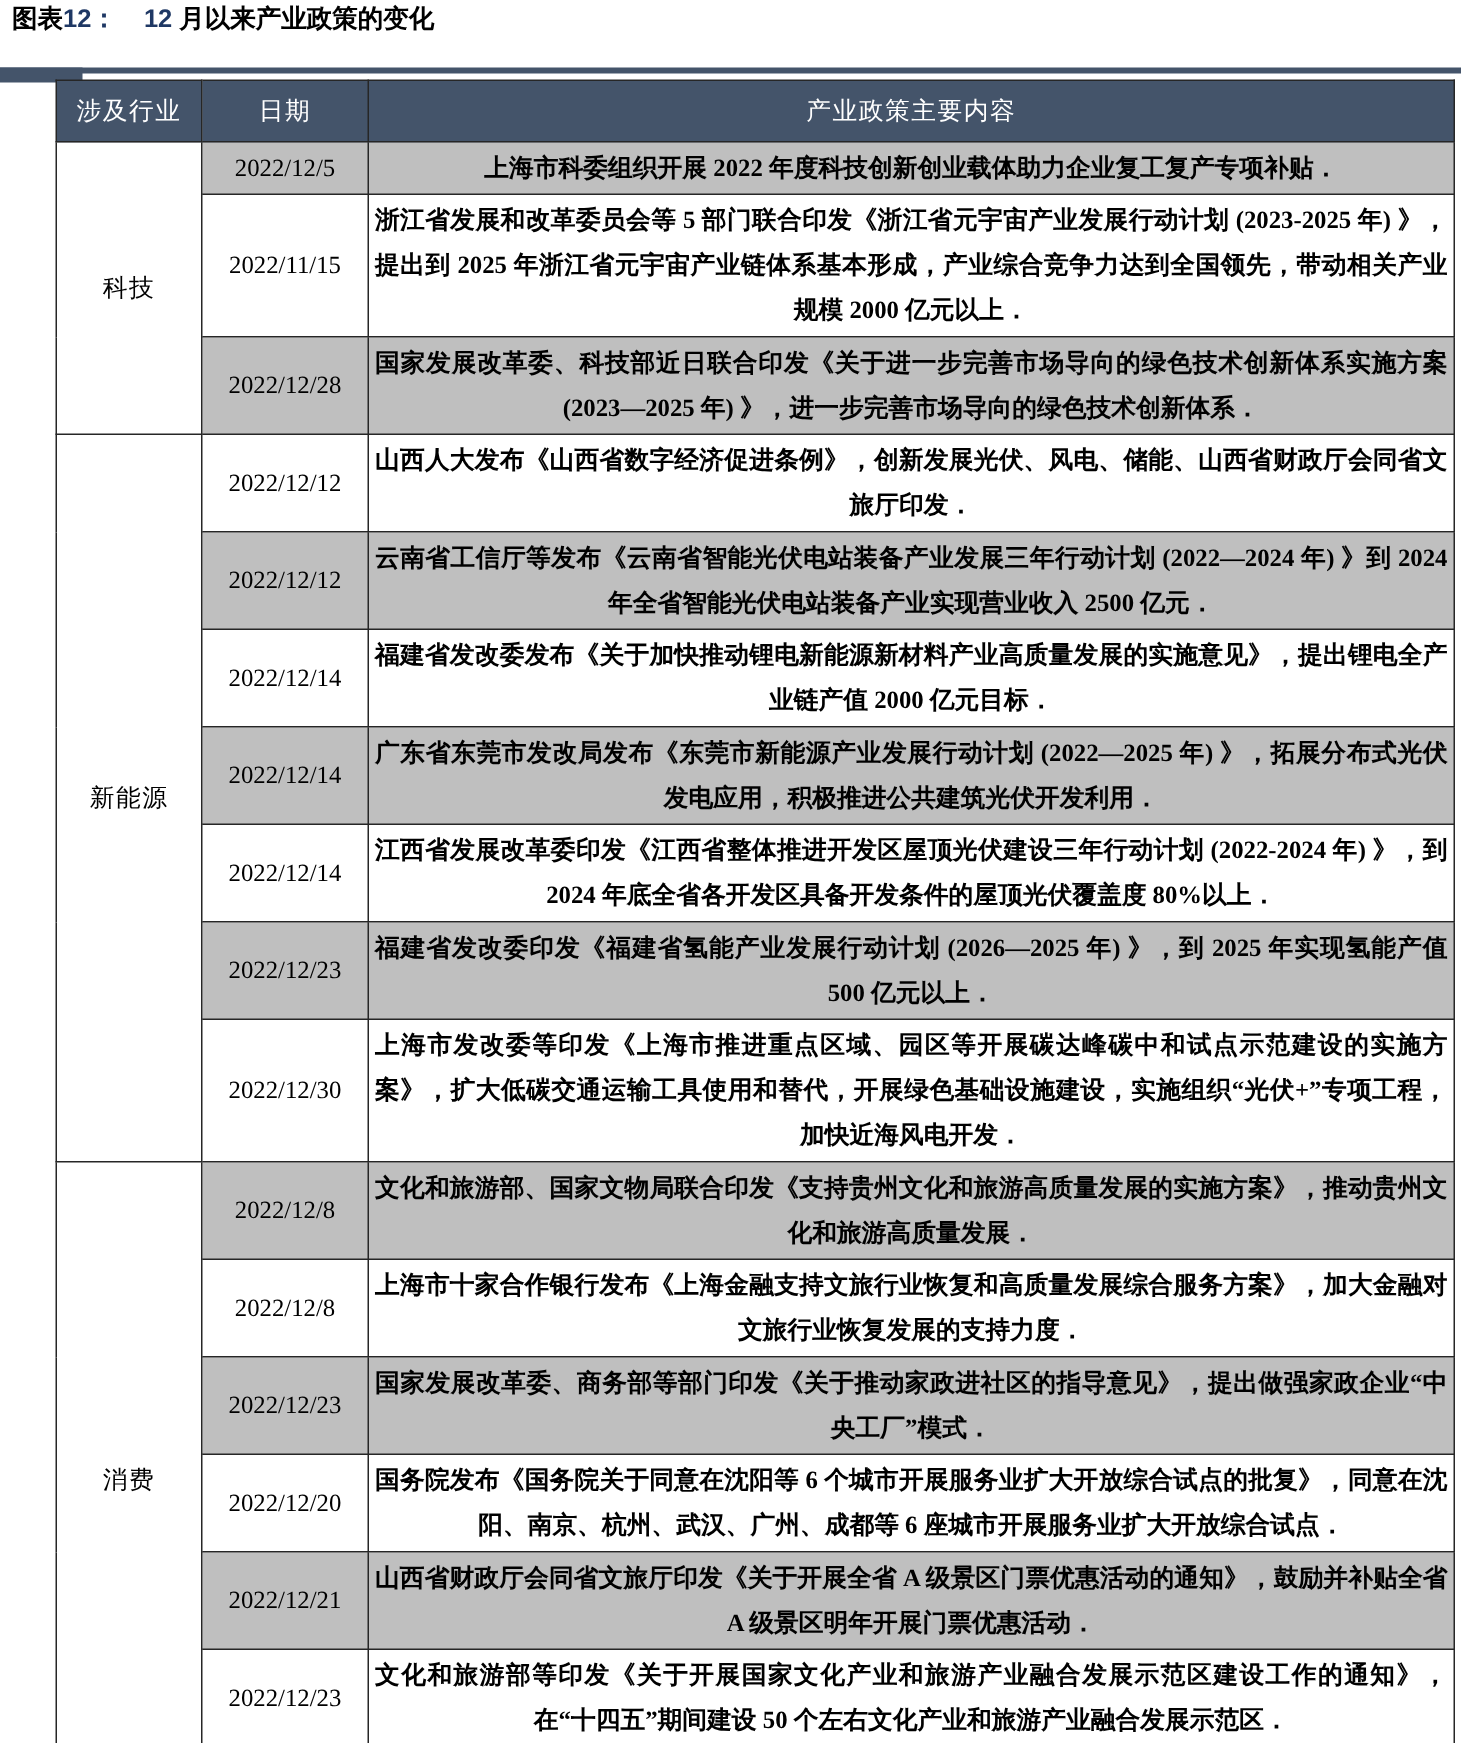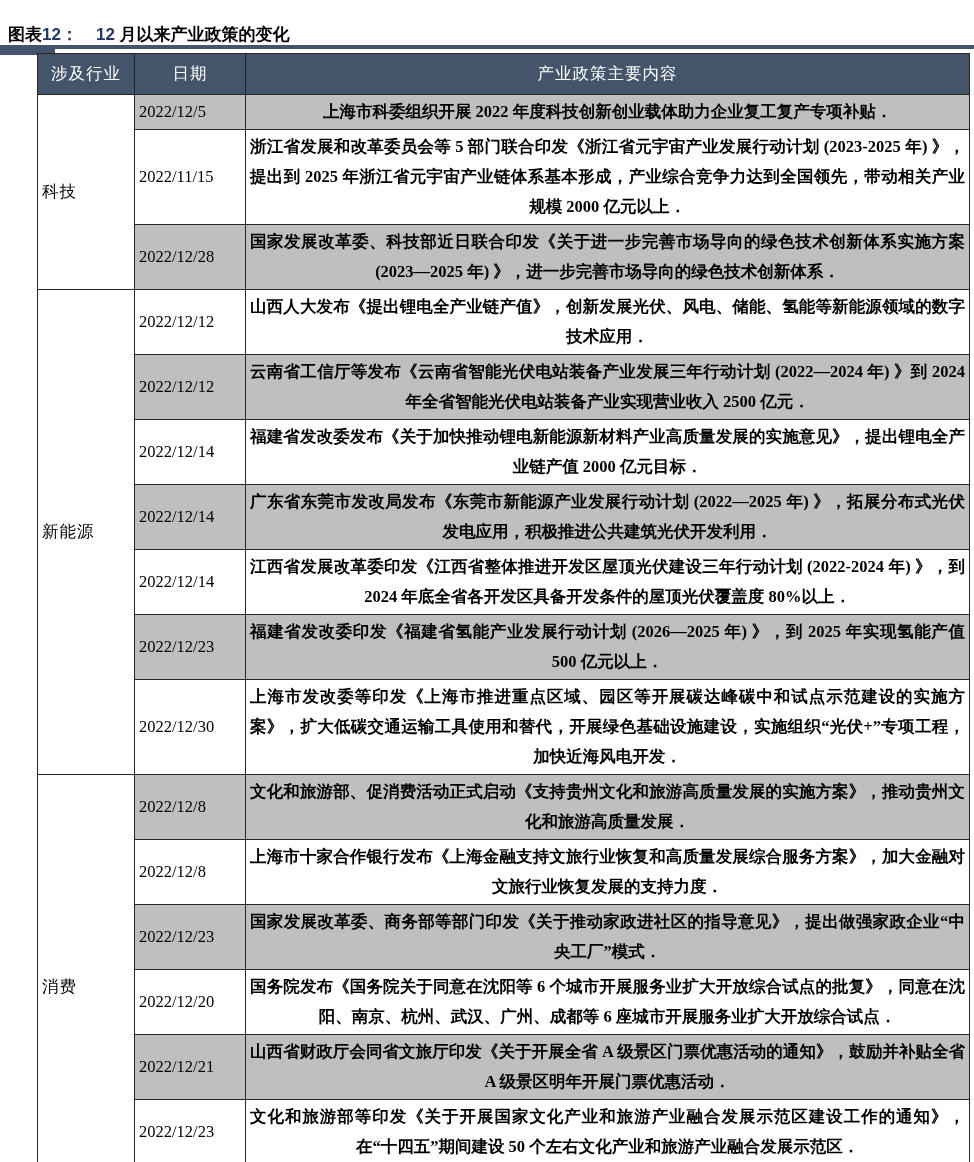--- a/index.html
+++ b/index.html
@@ -11,21 +11,21 @@
     --border:#262626;
     --rule:#44546A;
   }
   html,body{margin:0;padding:0;}
   body{
     width:974px;height:1162px;position:relative;background:#fff;
     font-family:"Liberation Serif","DejaVu Serif",serif;color:#000;
     overflow:hidden;
   }
   .caption{
-    position:absolute;left:8px;top:23px;
+    position:absolute;left:8px;top:1px;
     font-family:"Liberation Sans","DejaVu Sans",sans-serif;
     font-size:17px;font-weight:bold;color:#000;white-space:nowrap;
   }
   .caption .num{color:var(--accent);}
   .caption .gap{display:inline-block;width:18px;}
   .top-rule{
     position:absolute;left:0;top:45px;width:974px;height:4px;background:var(--rule);
   }
   .top-rule-stub{
     position:absolute;left:0;top:45px;width:55px;height:10px;background:var(--rule);
@@ -41,23 +41,23 @@
     border:1px solid var(--border);
     padding:2px 4px;
     vertical-align:middle;
   }
   table.policy thead th{
     background:var(--header-bg);color:var(--header-text);
     font-weight:normal;text-align:center;height:36px;
     font-size:16.5px;letter-spacing:1px;
   }
   td.industry-cell{
-    background:var(--row-bg);letter-spacing:1px;
+    background:var(--row-bg);text-align:center;letter-spacing:1px;
   }
-  td.date-cell{text-align:left;white-space:nowrap;}
+  td.date-cell{text-align:center;white-space:nowrap;}
   td.content-cell{
     text-align:justify;text-align-last:center;
     padding:2px 9px;
     font-weight:bold;
   }
   tr.shaded td.date-cell,tr.shaded td.content-cell{background:var(--row-alt);}
   tr.plain td.date-cell,tr.plain td.content-cell{background:var(--row-bg);}
   table.policy{border:1px solid var(--border);border-bottom:2px solid var(--border);}
 </style>
 </head>
@@ -94,21 +94,21 @@
         <td class="date-cell">2022/11/15</td>
         <td class="content-cell">浙江省发展和改革委员会等 5 部门联合印发《浙江省元宇宙产业发展行动计划 (2023-2025 年) 》，提出到 2025 年浙江省元宇宙产业链体系基本形成，产业综合竞争力达到全国领先，带动相关产业规模 2000 亿元以上．</td>
       </tr>
       <tr class="shaded">
         <td class="date-cell">2022/12/28</td>
         <td class="content-cell">国家发展改革委、科技部近日联合印发《关于进一步完善市场导向的绿色技术创新体系实施方案 (2023—2025 年) 》，进一步完善市场导向的绿色技术创新体系．</td>
       </tr>
       <tr class="plain">
         <td class="industry-cell" rowspan="7">新能源</td>
         <td class="date-cell">2022/12/12</td>
-        <td class="content-cell">山西人大发布《提出锂电全产业链产值》，创新发展光伏、风电、储能、氢能等新能源领域的数字技术应用．</td>
+        <td class="content-cell">山西人大发布《山西省数字经济促进条例》，创新发展光伏、风电、储能、山西省财政厅会同省文旅厅印发．</td>
       </tr>
       <tr class="shaded">
         <td class="date-cell">2022/12/12</td>
         <td class="content-cell">云南省工信厅等发布《云南省智能光伏电站装备产业发展三年行动计划 (2022—2024 年) 》到 2024 年全省智能光伏电站装备产业实现营业收入 2500 亿元．</td>
       </tr>
       <tr class="plain">
         <td class="date-cell">2022/12/14</td>
         <td class="content-cell">福建省发改委发布《关于加快推动锂电新能源新材料产业高质量发展的实施意见》，提出锂电全产业链产值 2000 亿元目标．</td>
       </tr>
       <tr class="shaded">
@@ -123,21 +123,21 @@
         <td class="date-cell">2022/12/23</td>
         <td class="content-cell">福建省发改委印发《福建省氢能产业发展行动计划 (2026—2025 年) 》，到 2025 年实现氢能产值 500 亿元以上．</td>
       </tr>
       <tr class="plain">
         <td class="date-cell">2022/12/30</td>
         <td class="content-cell">上海市发改委等印发《上海市推进重点区域、园区等开展碳达峰碳中和试点示范建设的实施方案》，扩大低碳交通运输工具使用和替代，开展绿色基础设施建设，实施组织“光伏+”专项工程，加快近海风电开发．</td>
       </tr>
       <tr class="shaded">
         <td class="industry-cell" rowspan="7">消费</td>
         <td class="date-cell">2022/12/8</td>
-        <td class="content-cell">文化和旅游部、促消费活动正式启动《支持贵州文化和旅游高质量发展的实施方案》，推动贵州文化和旅游高质量发展．</td>
+        <td class="content-cell">文化和旅游部、国家文物局联合印发《支持贵州文化和旅游高质量发展的实施方案》，推动贵州文化和旅游高质量发展．</td>
       </tr>
       <tr class="plain">
         <td class="date-cell">2022/12/8</td>
         <td class="content-cell">上海市十家合作银行发布《上海金融支持文旅行业恢复和高质量发展综合服务方案》，加大金融对文旅行业恢复发展的支持力度．</td>
       </tr>
       <tr class="shaded">
         <td class="date-cell">2022/12/23</td>
         <td class="content-cell">国家发展改革委、商务部等部门印发《关于推动家政进社区的指导意见》，提出做强家政企业“中央工厂”模式．</td>
       </tr>
       <tr class="plain">

